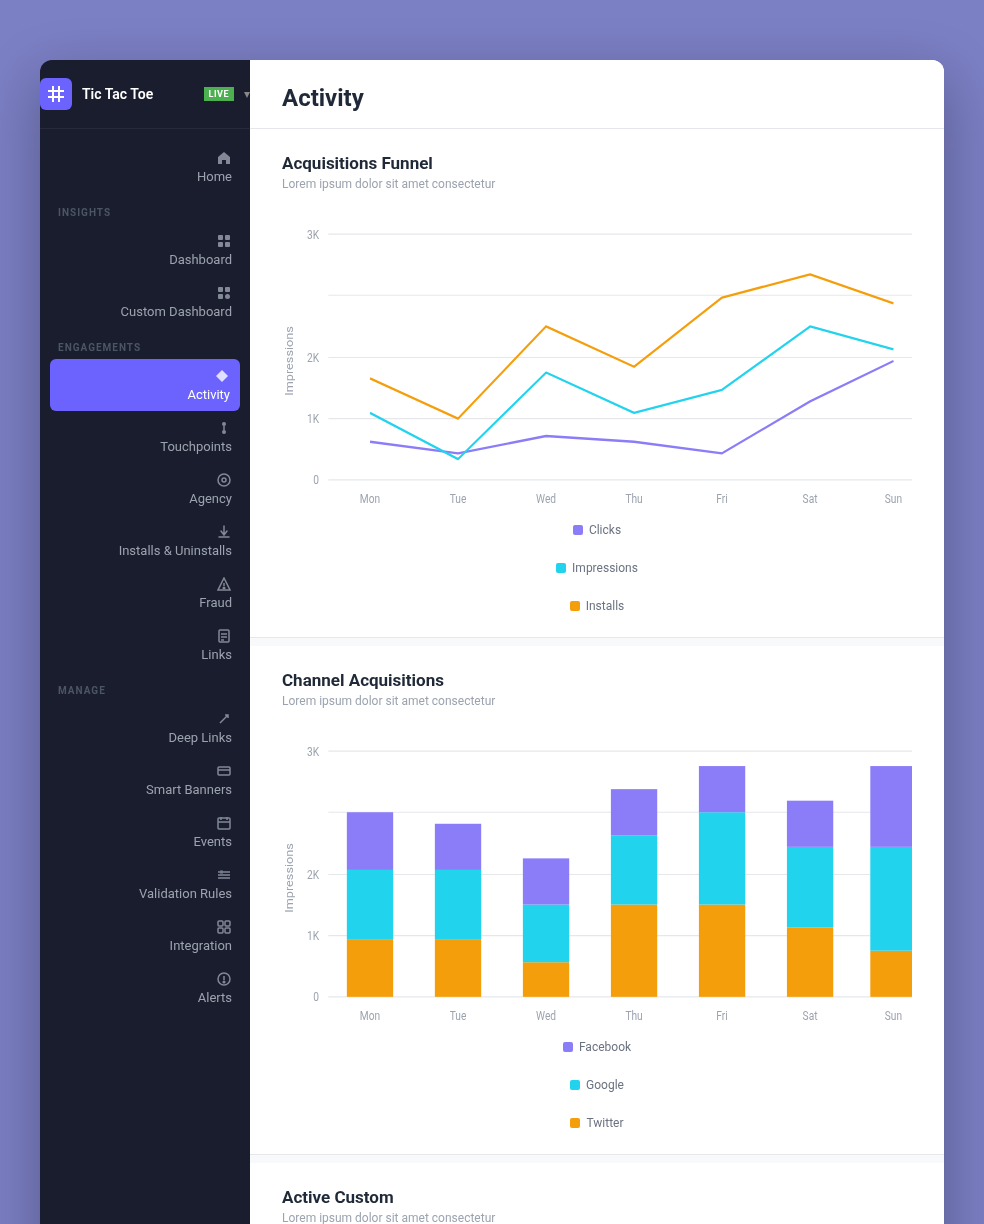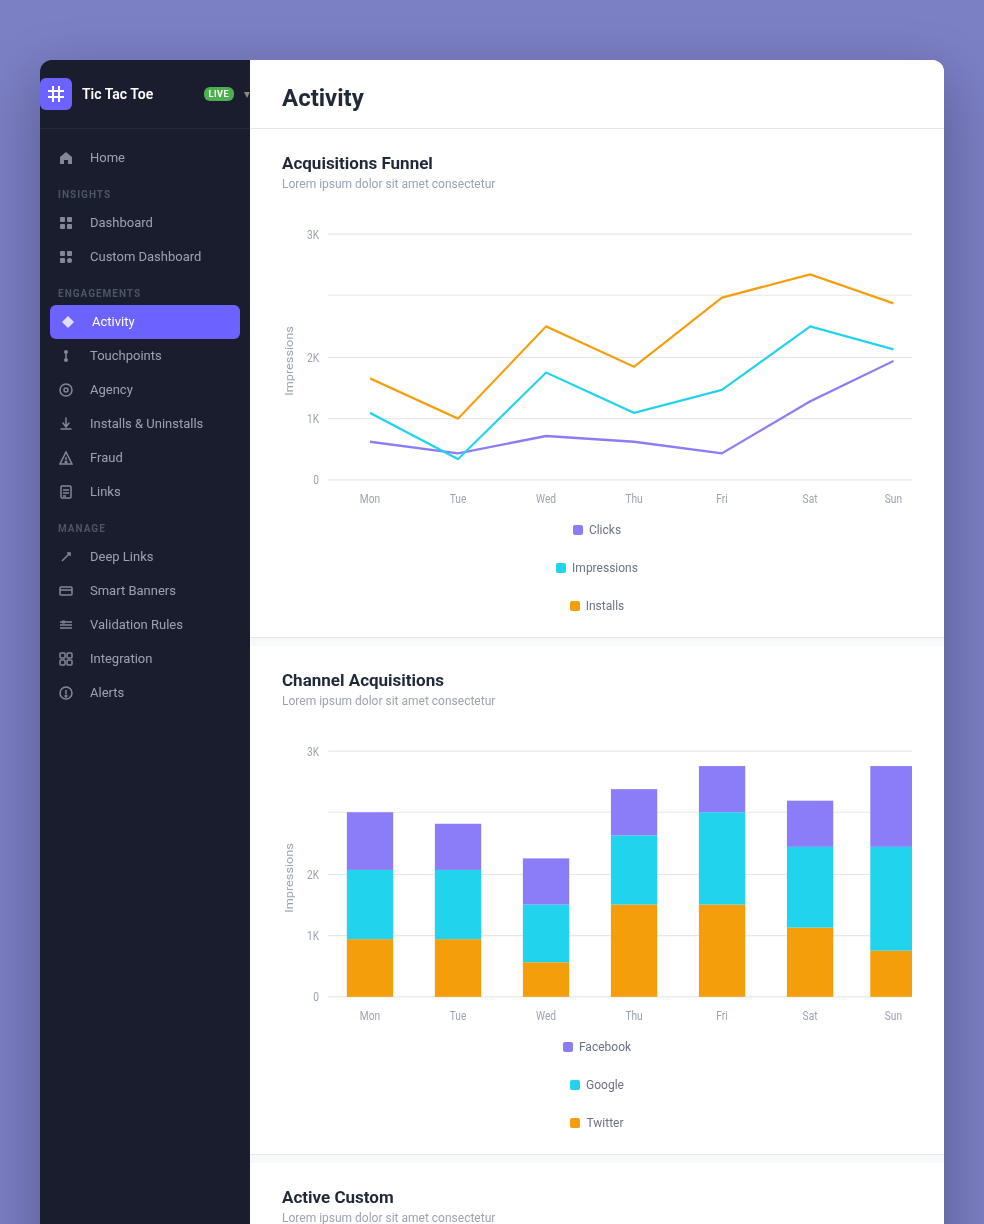--- a/index.html
+++ b/index.html
@@ -56,41 +56,42 @@
       font-size: 14px;
       font-weight: 600;
       flex: 1;
     }
     .live-badge {
       background: #4caf50;
       color: #fff;
       font-size: 9px;
       font-weight: 700;
       padding: 2px 5px;
-      border-radius: 6px;
+      border-radius: 0;
       letter-spacing: 0.5px;
     }
     .chevron-icon {
       color: #888;
       font-size: 12px;
     }
     .sidebar-nav {
       flex: 1;
       padding: 12px 0;
     }
     .nav-item {
       display: flex;
-      align-items: flex-start;
-      gap: 16px;
+      align-items: flex-end;
+      gap: 3px;
       padding: 9px 18px;
       color: #9ca3af;
       font-size: 13px;
       cursor: pointer;
       border-radius: 0;
       transition: background 0.15s;
+      flex-direction: column;
     }
     .nav-item.active {
       background: #6c63ff;
       color: #fff;
       border-radius: 6px;
       margin: 0 10px;
       padding: 9px 10px;
     }
     .nav-item .icon {
       width: 16px;
@@ -305,20 +306,31 @@
         <span>Deep Links</span>
       </div>
       <div class="nav-item">
         <span class="icon">
           <svg width="14" height="14" viewBox="0 0 14 14" fill="none" stroke="currentColor" stroke-width="1.5">
             <rect x="1" y="3" width="12" height="8" rx="1"></rect>
             <line x1="1" y1="6" x2="13" y2="6"></line>
           </svg>
         </span>
         <span>Smart Banners</span>
+      </div>
+      <div class="nav-item">
+        <span class="icon">
+          <svg width="14" height="14" viewBox="0 0 14 14" fill="none" stroke="currentColor" stroke-width="1.5">
+            <rect x="1" y="2" width="12" height="11" rx="1"></rect>
+            <line x1="4" y1="1" x2="4" y2="4"></line>
+            <line x1="10" y1="1" x2="10" y2="4"></line>
+            <line x1="1" y1="6" x2="13" y2="6"></line>
+          </svg>
+        </span>
+        <span>Events</span>
       </div>
       <div class="nav-item">
         <span class="icon">
           <svg width="14" height="14" viewBox="0 0 14 14" fill="none" stroke="currentColor" stroke-width="1.5">
             <line x1="1" y1="4" x2="13" y2="4"></line>
             <line x1="1" y1="7" x2="13" y2="7"></line>
             <line x1="1" y1="10" x2="13" y2="10"></line>
             <rect x="3" y="2" width="3" height="4" rx="0.5" fill="currentColor" stroke="none" opacity="0.5"></rect>
           </svg>
         </span>

